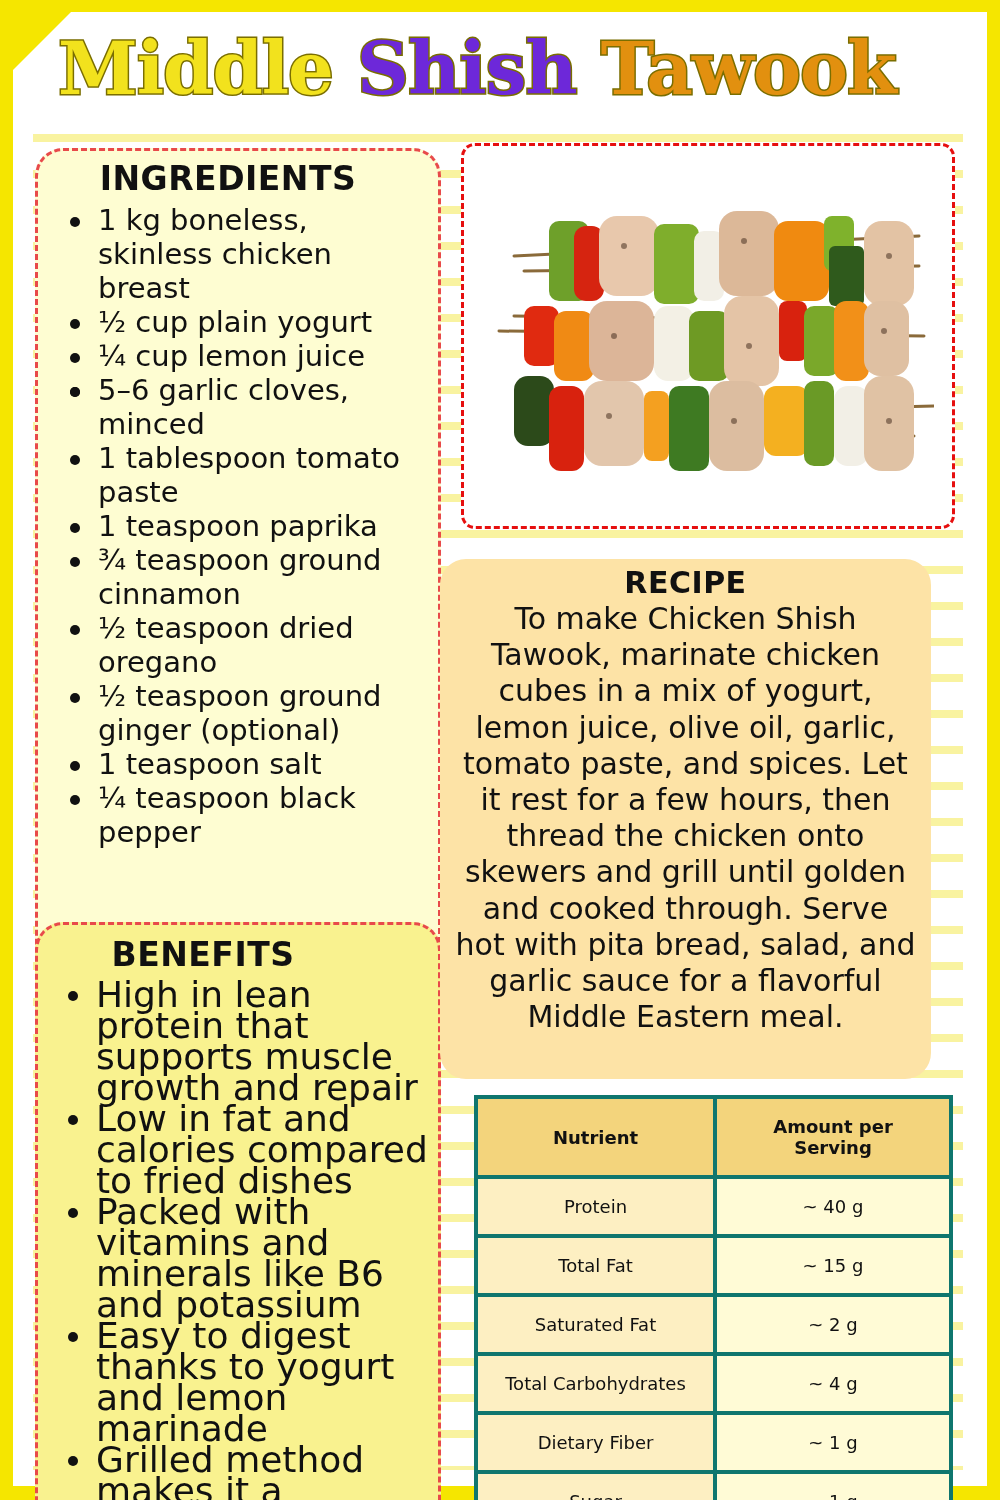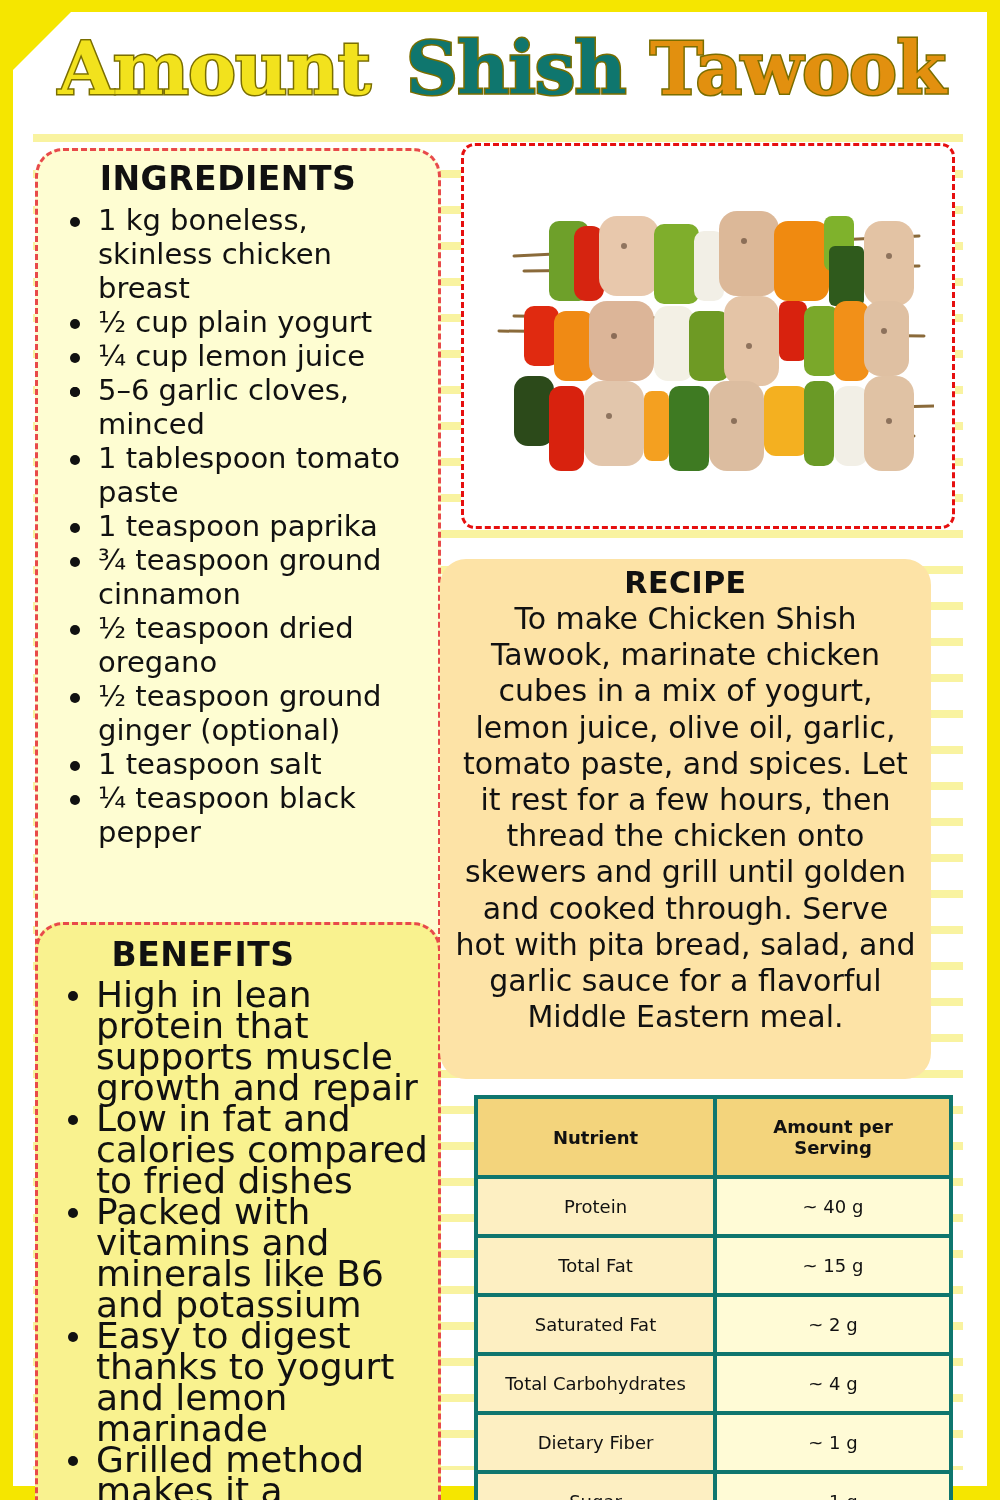--- a/index.html
+++ b/index.html
@@ -33,21 +33,21 @@
     font-size: 72px;
     line-height: 110px;
     letter-spacing: -1px;
     white-space: nowrap;
   }
   .title span {
     -webkit-text-stroke: 3px #7a6e00;
     paint-order: stroke fill;
   }
   .title .w1 { color: #f2e21d; }
-  .title .w2 { color: #0f766e; margin-left: 12px; }
+  .title .w2 { color: #6d28d9; }
   .title .w3 { color: #e2900f; }
 
   .box {
     position: absolute;
     border-radius: 28px;
   }
   .dash-red { border: 3px dashed #e84a4a; }
   .dash-bright { border: 3px dashed #e60f0f; }
 
   .ingredients {
@@ -135,21 +135,21 @@
   table.nutrition td.col-n { background: #fdefc2; width: 239px; }
   table.nutrition td.col-v { background: #fffbd6; }
 </style>
 </head>
 <body>
 
 <div class="panel"></div>
 <div class="stripes"></div>
 
 <h1 class="title">
-  <span class="w1">Amount</span>
+  <span class="w1">Middle</span>
   <span class="w2">Shish</span>
   <span class="w3">Tawook</span>
 </h1>
 
 <section class="box dash-red ingredients">
   <h2 class="box-heading">INGREDIENTS</h2>
   <ul class="list">
     <li><span class="bullet"></span><span>1 kg boneless, skinless chicken breast</span></li>
     <li><span class="bullet"></span><span>½ cup plain yogurt</span></li>
     <li><span class="bullet"></span><span>¼ cup lemon juice</span></li>

